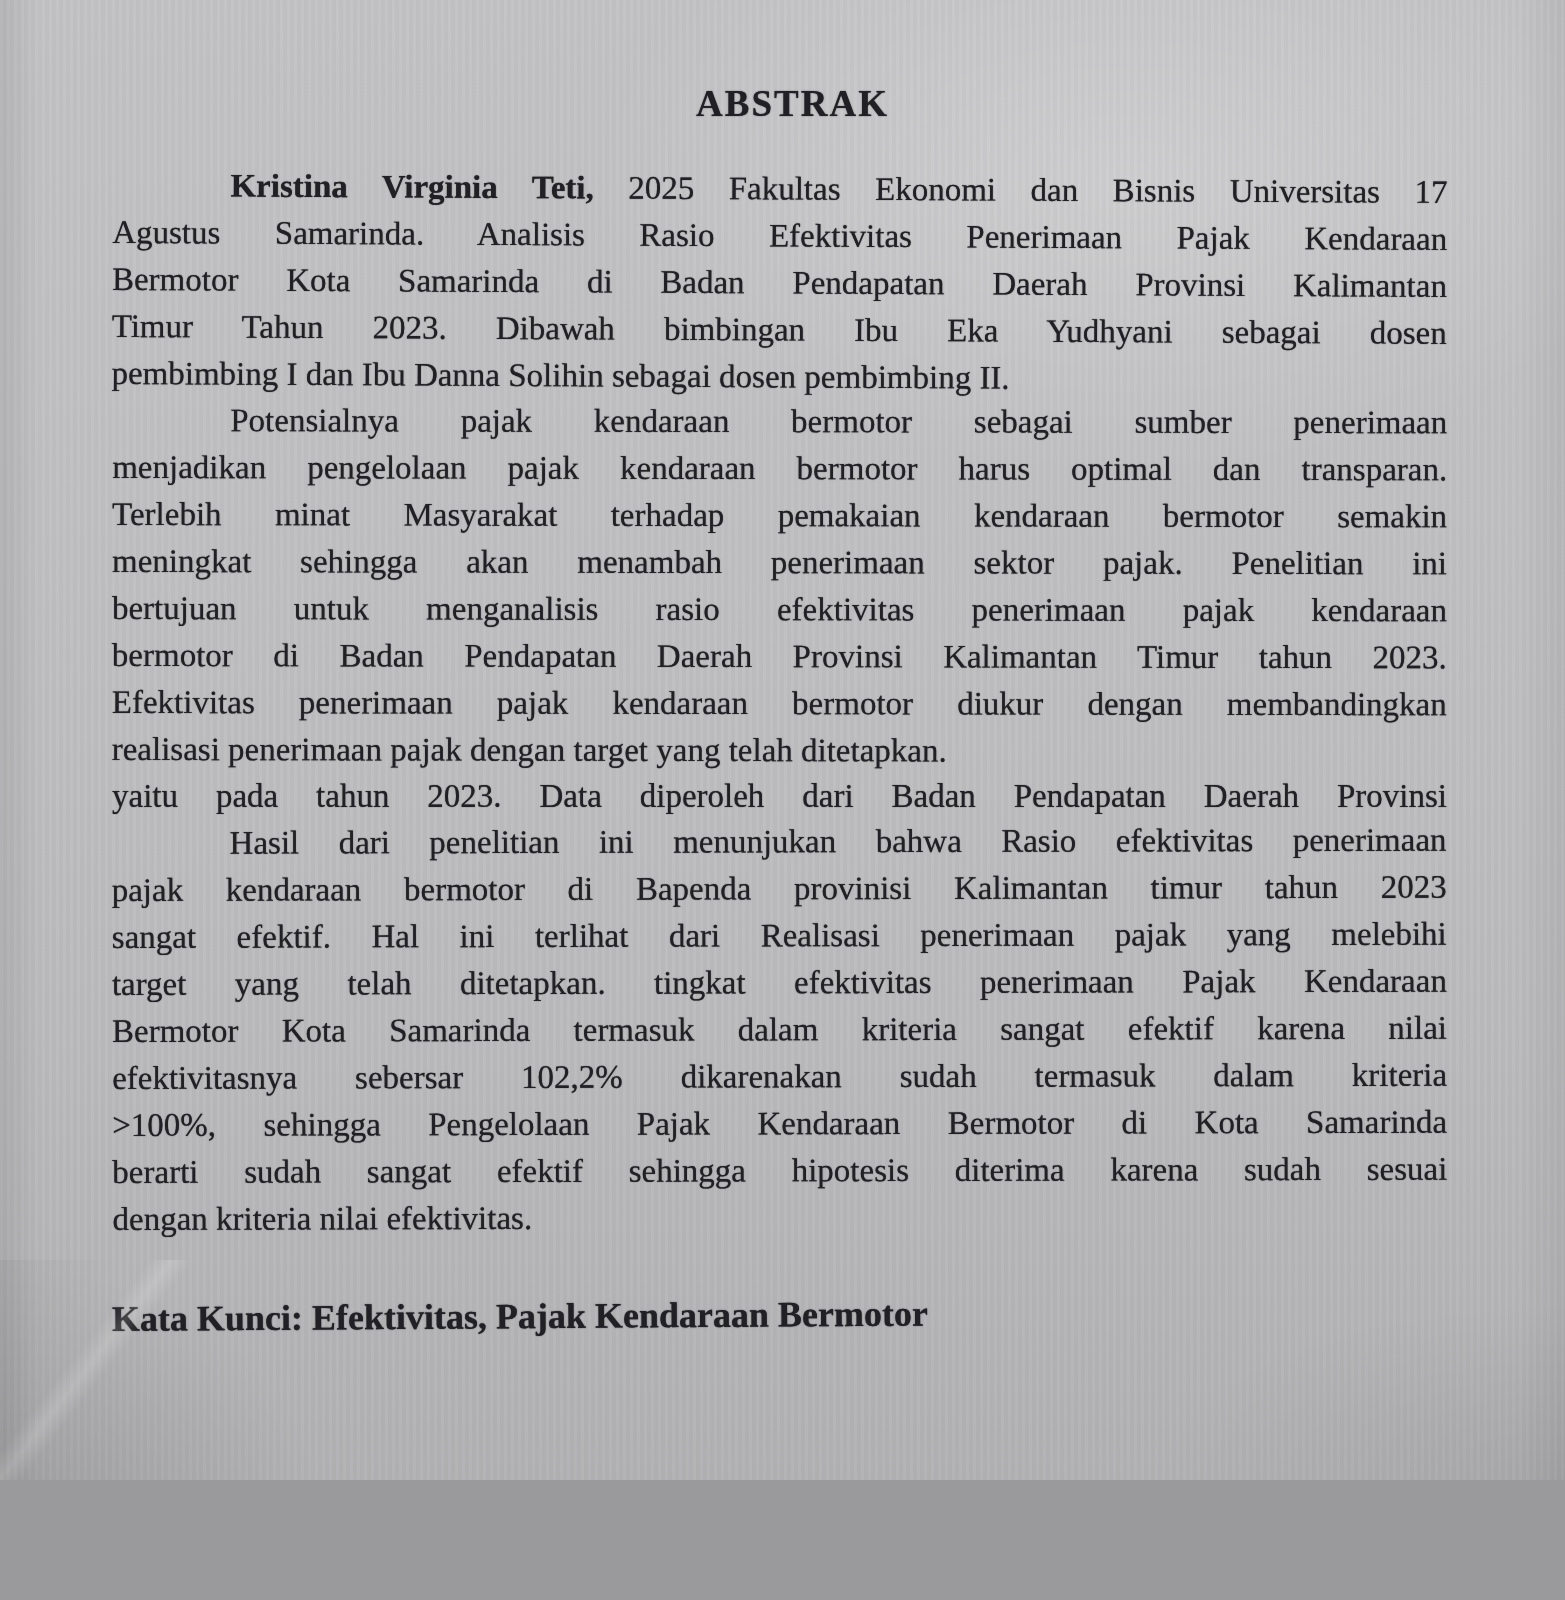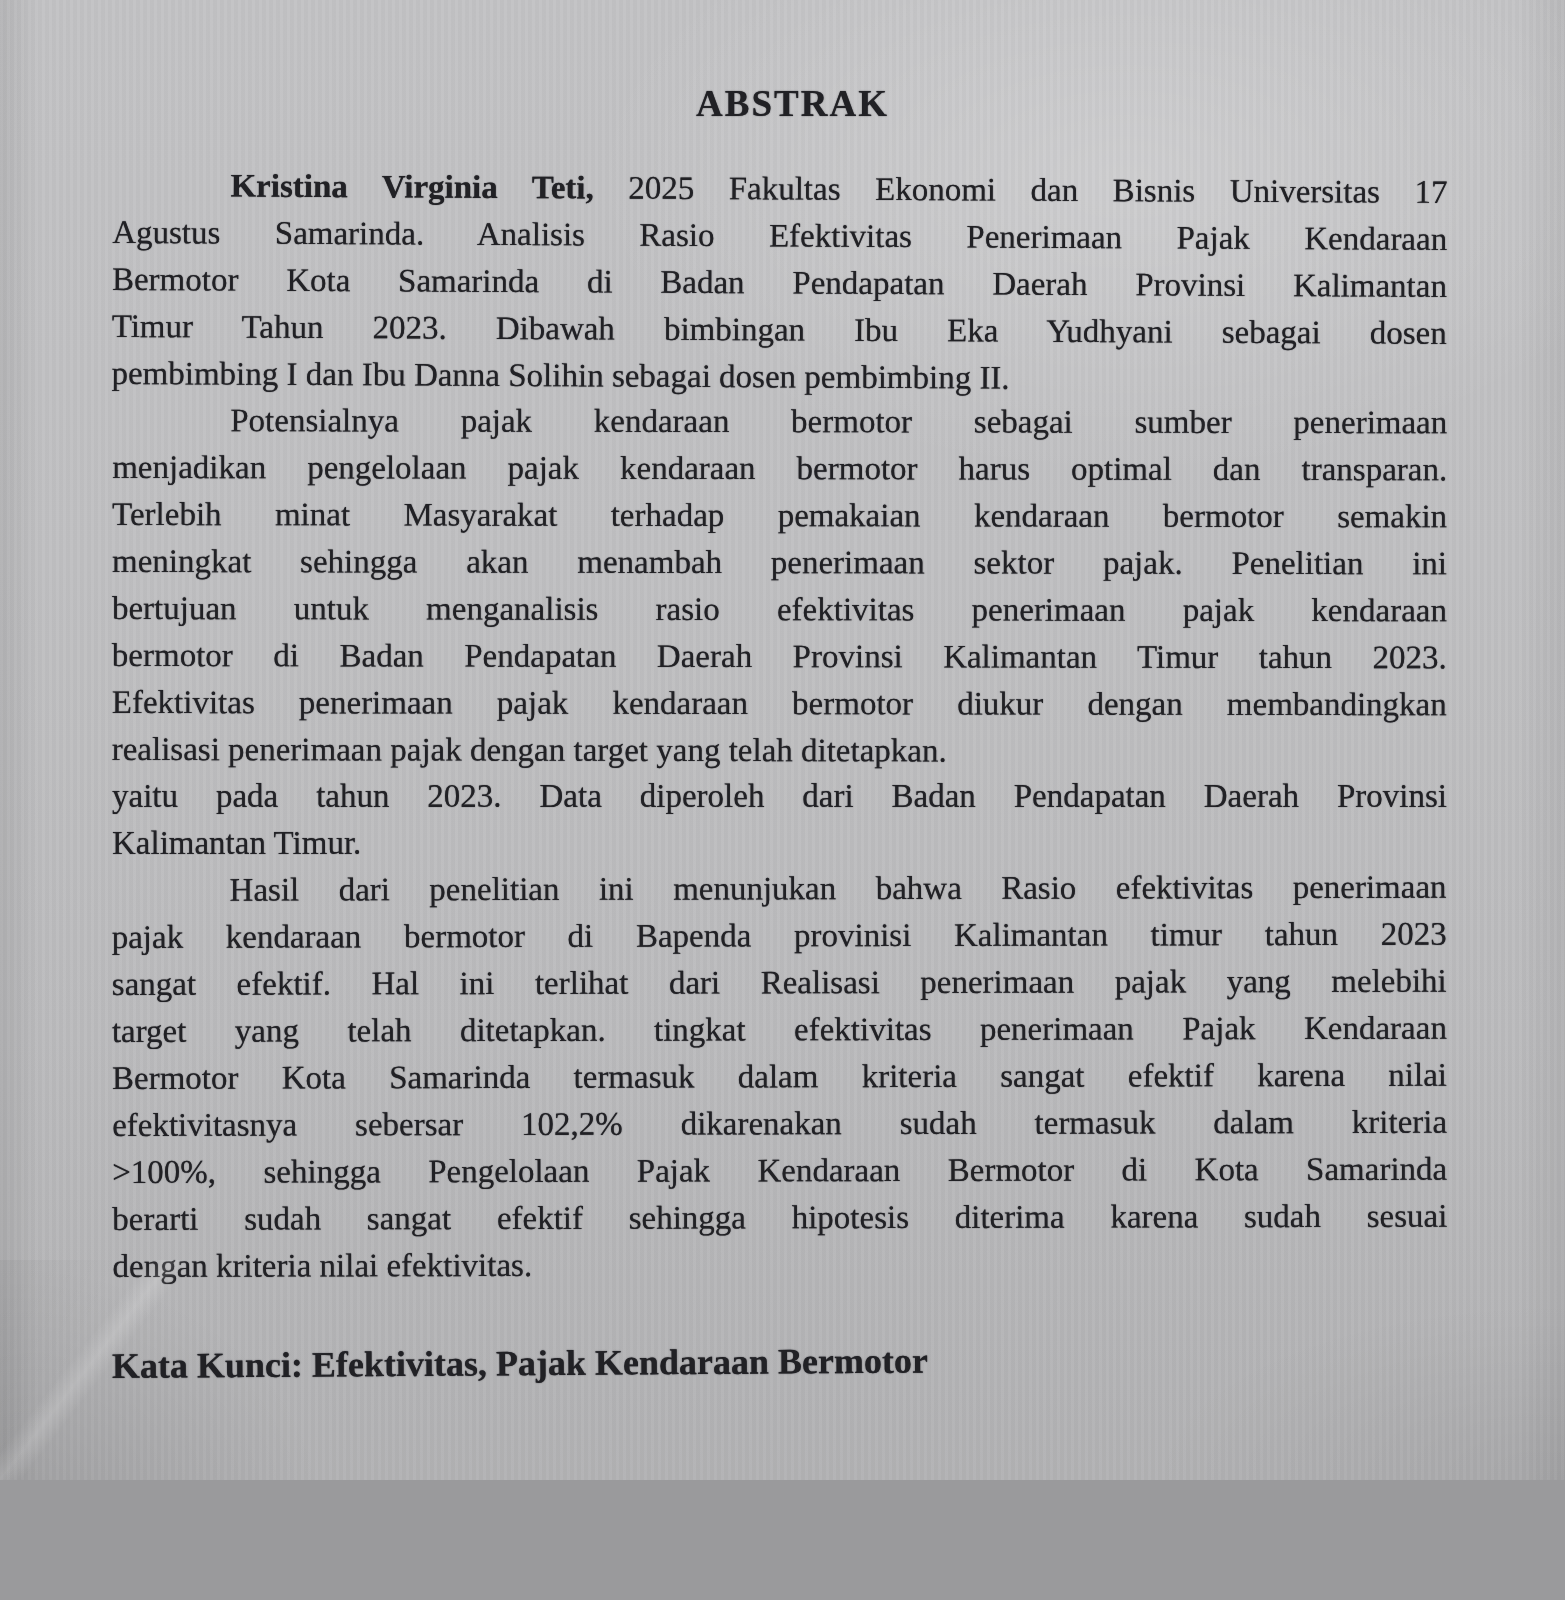--- a/index.html
+++ b/index.html
@@ -116,21 +116,20 @@
         <div class="line jl">Terlebih minat Masyarakat terhadap pemakaian kendaraan bermotor semakin</div>
         <div class="line jl">meningkat sehingga akan menambah penerimaan sektor pajak. Penelitian ini</div>
         <div class="line jl">bertujuan untuk menganalisis rasio efektivitas penerimaan pajak kendaraan</div>
         <div class="line jl">bermotor di Badan Pendapatan Daerah Provinsi Kalimantan Timur tahun 2023.</div>
         <div class="line jl">Efektivitas penerimaan pajak kendaraan bermotor diukur dengan membandingkan</div>
         <div class="line ll">realisasi penerimaan pajak dengan target yang telah ditetapkan.</div>
       </div>
 
       <div class="para p3">
         <div class="line jl">yaitu pada tahun 2023. Data diperoleh dari Badan Pendapatan Daerah Provinsi</div>
-        <div class="line ll">Kalimantan Timur.</div>
       </div>
 
       <div class="para p4">
         <div class="line jl ind">Hasil dari penelitian ini menunjukan bahwa Rasio efektivitas penerimaan</div>
         <div class="line jl">pajak kendaraan bermotor di Bapenda provinisi Kalimantan timur tahun 2023</div>
         <div class="line jl">sangat efektif. Hal ini terlihat dari Realisasi penerimaan pajak yang melebihi</div>
         <div class="line jl">target yang telah ditetapkan. tingkat efektivitas penerimaan Pajak Kendaraan</div>
         <div class="line jl">Bermotor Kota Samarinda termasuk dalam kriteria sangat efektif karena nilai</div>
         <div class="line jl">efektivitasnya sebersar 102,2% dikarenakan sudah termasuk dalam kriteria</div>
         <div class="line jl">&gt;100%, sehingga Pengelolaan Pajak Kendaraan Bermotor di Kota Samarinda</div>

